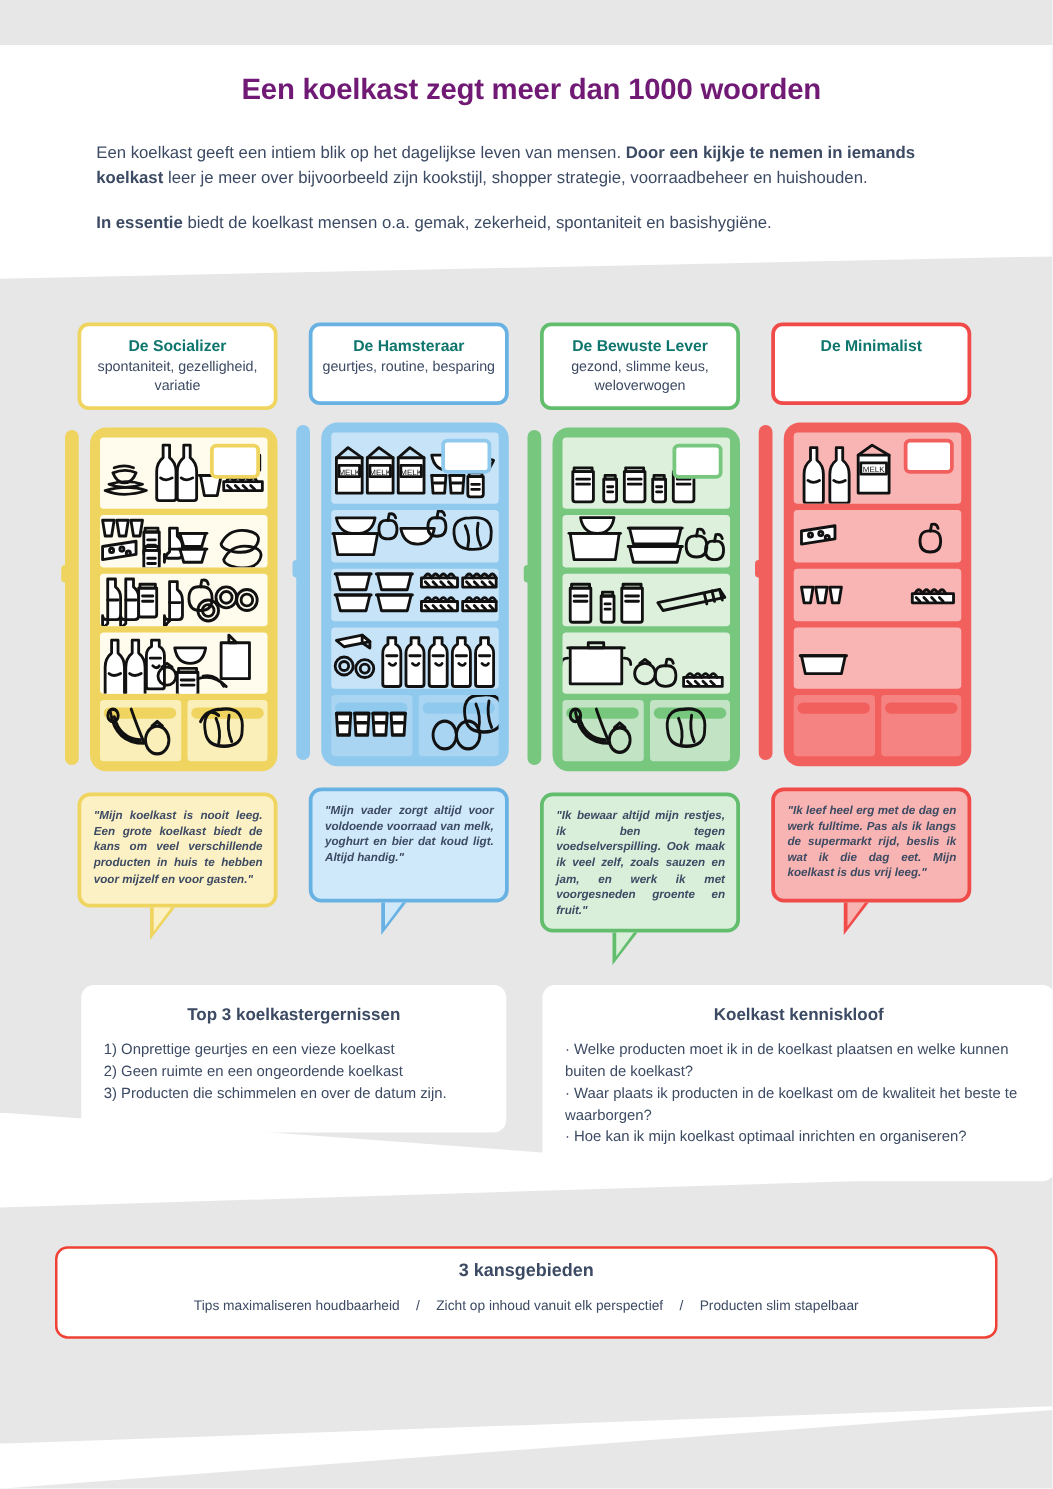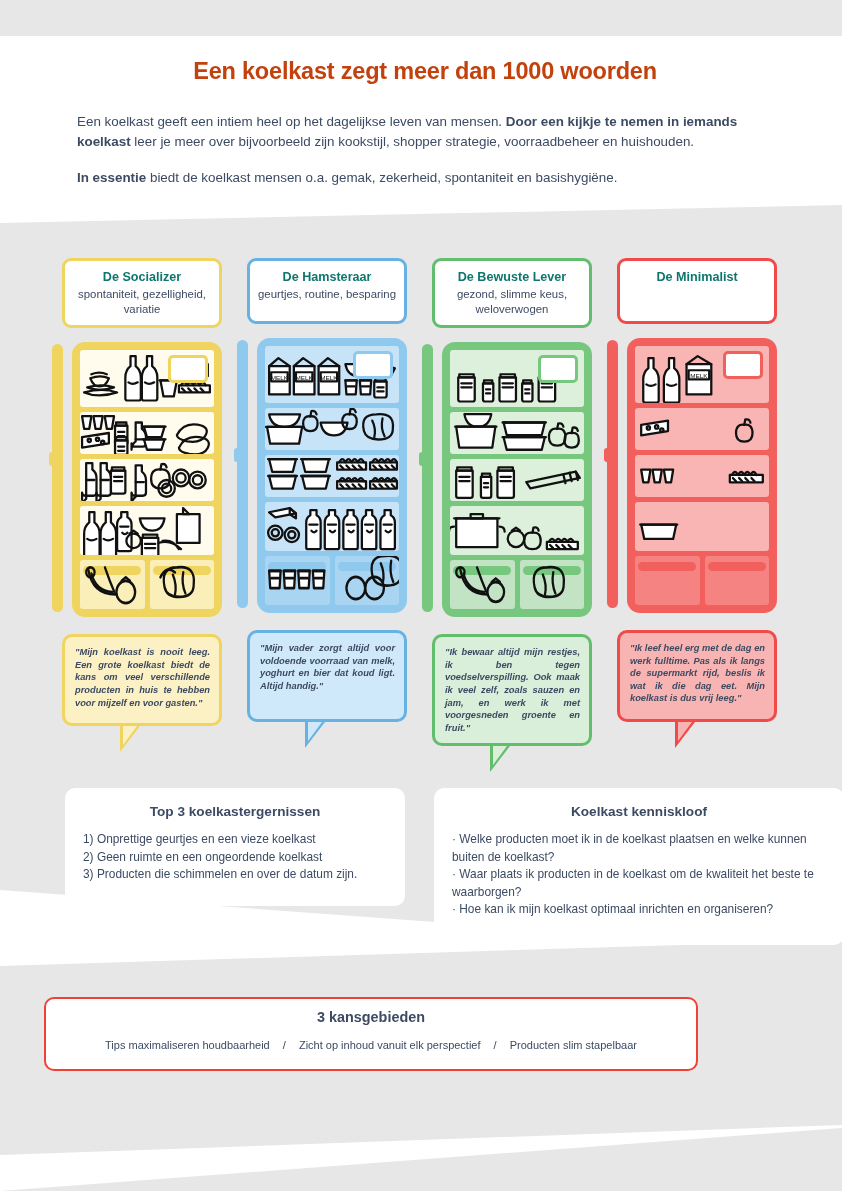--- a/index.html
+++ b/index.html
@@ -43,21 +43,21 @@
 
   .content{position:relative;z-index:3;}
 
   
   .title-card{
     position:absolute;left:149px;top:48px;width:552px;height:47px;
     background:#ffffff;border-radius:10px;
     display:flex;align-items:center;justify-content:center;
   }
   .title-card h1{
-    margin:8px;font-size:23.5px;font-weight:bold;color:#c2410c;
+    margin:8px;font-size:23.5px;font-weight:bold;color:#701a75;
     letter-spacing:-0.2px;
   }
 
   
   .intro{position:absolute;left:77px;top:112px;width:690px;}
   .intro p{margin:0 0 16px 0;font-size:13.4px;line-height:20px;color:#3c4a63;}
   .intro b{font-weight:bold;}
 
   
   .cols{position:absolute;left:0;top:258px;width:842px;}
@@ -126,21 +126,21 @@
   .infocard h3{
     margin:0 0 12px 0;text-align:center;font-size:13.6px;font-weight:bold;color:#3c4a63;
   }
   .infocard .line{font-size:11.9px;line-height:17.5px;color:#3c4a63;}
 
   #card-top3{left:65px;top:788px;width:340px;height:118px;}
   #card-gap{left:434px;top:788px;width:410px;height:157px;}
 
   
   .kans{
-    position:absolute;left:44px;top:997px;width:654px;height:74px;
+    position:absolute;left:44px;top:997px;width:754px;height:74px;
     border:2.5px solid #ef4136;border-radius:10px;background:#ffffff;
     box-sizing:border-box;padding:10px 14px;text-align:center;
   }
   .kans h3{margin:0 0 14px 0;font-size:14.4px;font-weight:bold;color:#3c4a63;}
   .kans .items{font-size:11px;color:#3c4a63;}
   .kans .sep{padding:0 10px;}
 </style>
 </head>
 <body>
 
@@ -156,21 +156,21 @@
   </div>
 
   <div class="content">
 
     <div class="title-card">
       <h1>Een koelkast zegt meer dan 1000 woorden</h1>
     </div>
 
     <div class="intro">
       <p>
-        <span>Een koelkast geeft een intiem heel op het dagelijkse leven van mensen. </span><b>Door een kijkje te nemen in iemands koelkast</b><span> leer je meer over bijvoorbeeld zijn kookstijl, shopper strategie, voorraadbeheer en huishouden.</span>
+        <span>Een koelkast geeft een intiem blik op het dagelijkse leven van mensen. </span><b>Door een kijkje te nemen in iemands koelkast</b><span> leer je meer over bijvoorbeeld zijn kookstijl, shopper strategie, voorraadbeheer en huishouden.</span>
       </p>
       <p>
         <b>In essentie</b><span> biedt de koelkast mensen o.a. gemak, zekerheid, spontaniteit en basishygiëne.</span>
       </p>
     </div>
 
     <div class="cols" id="cols">
         <div class="col col-0">
     <div class="pcard" style="border-color:#efd55f">
       <div class="pname">De Socializer</div>

